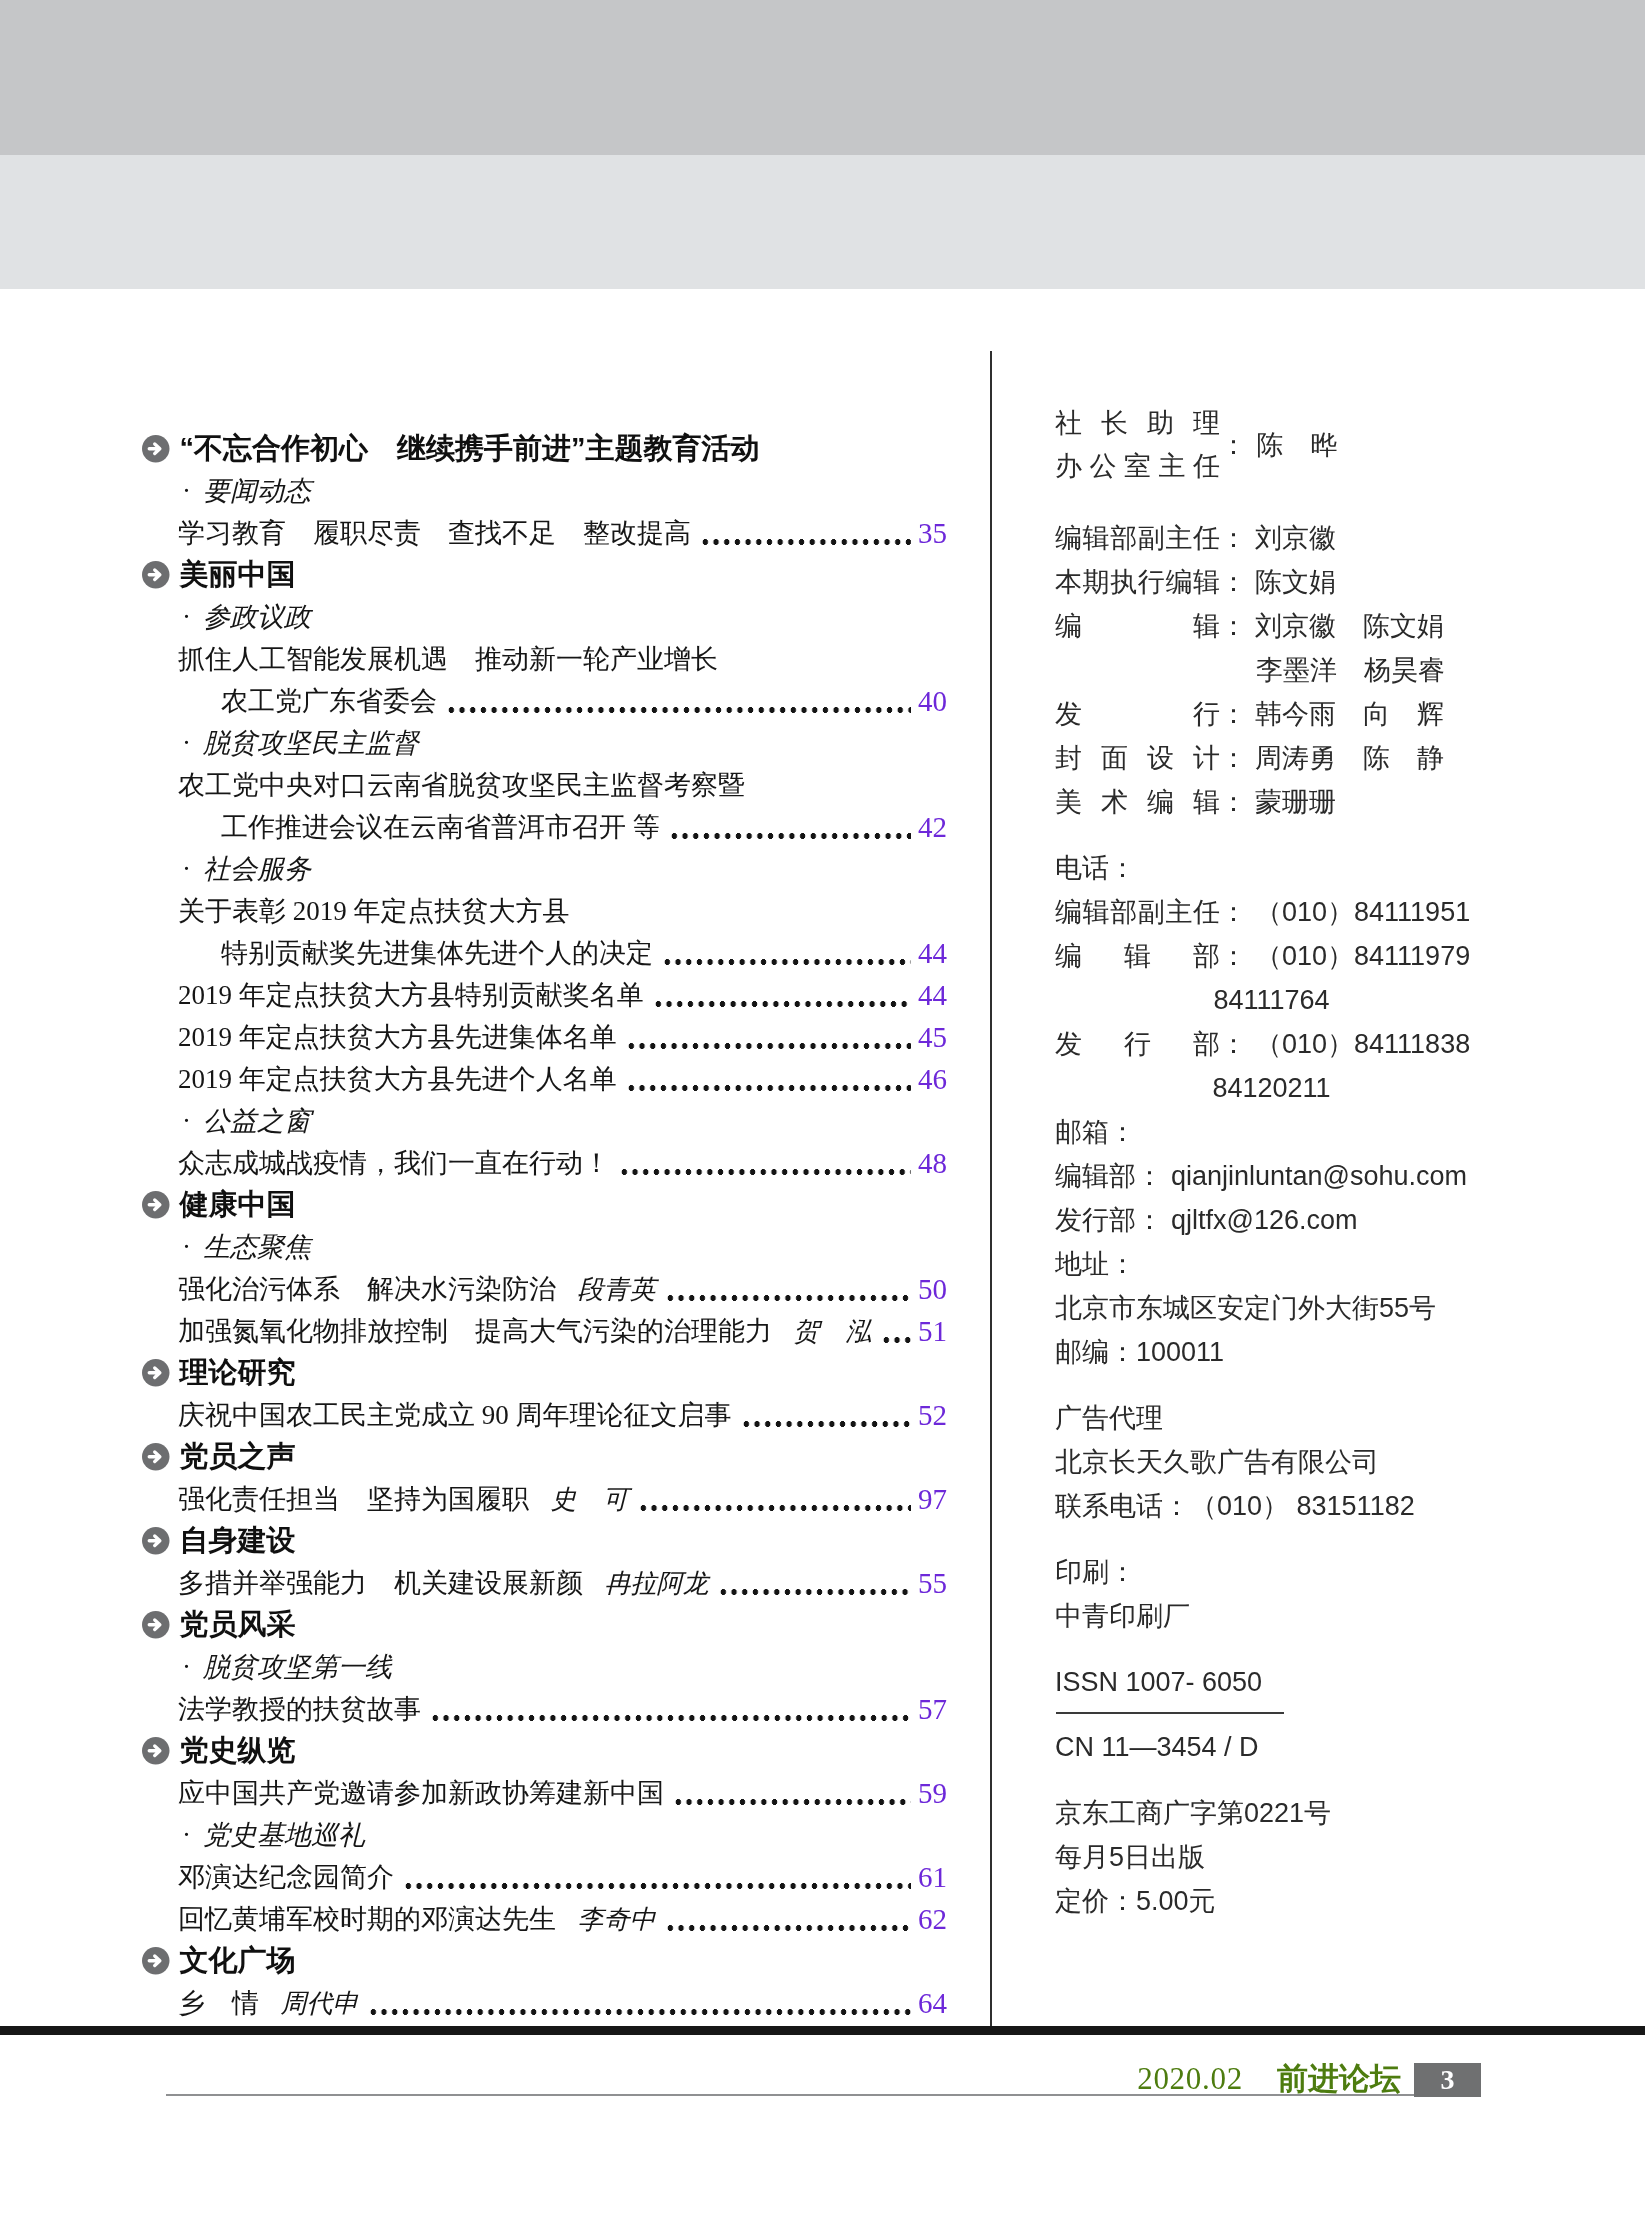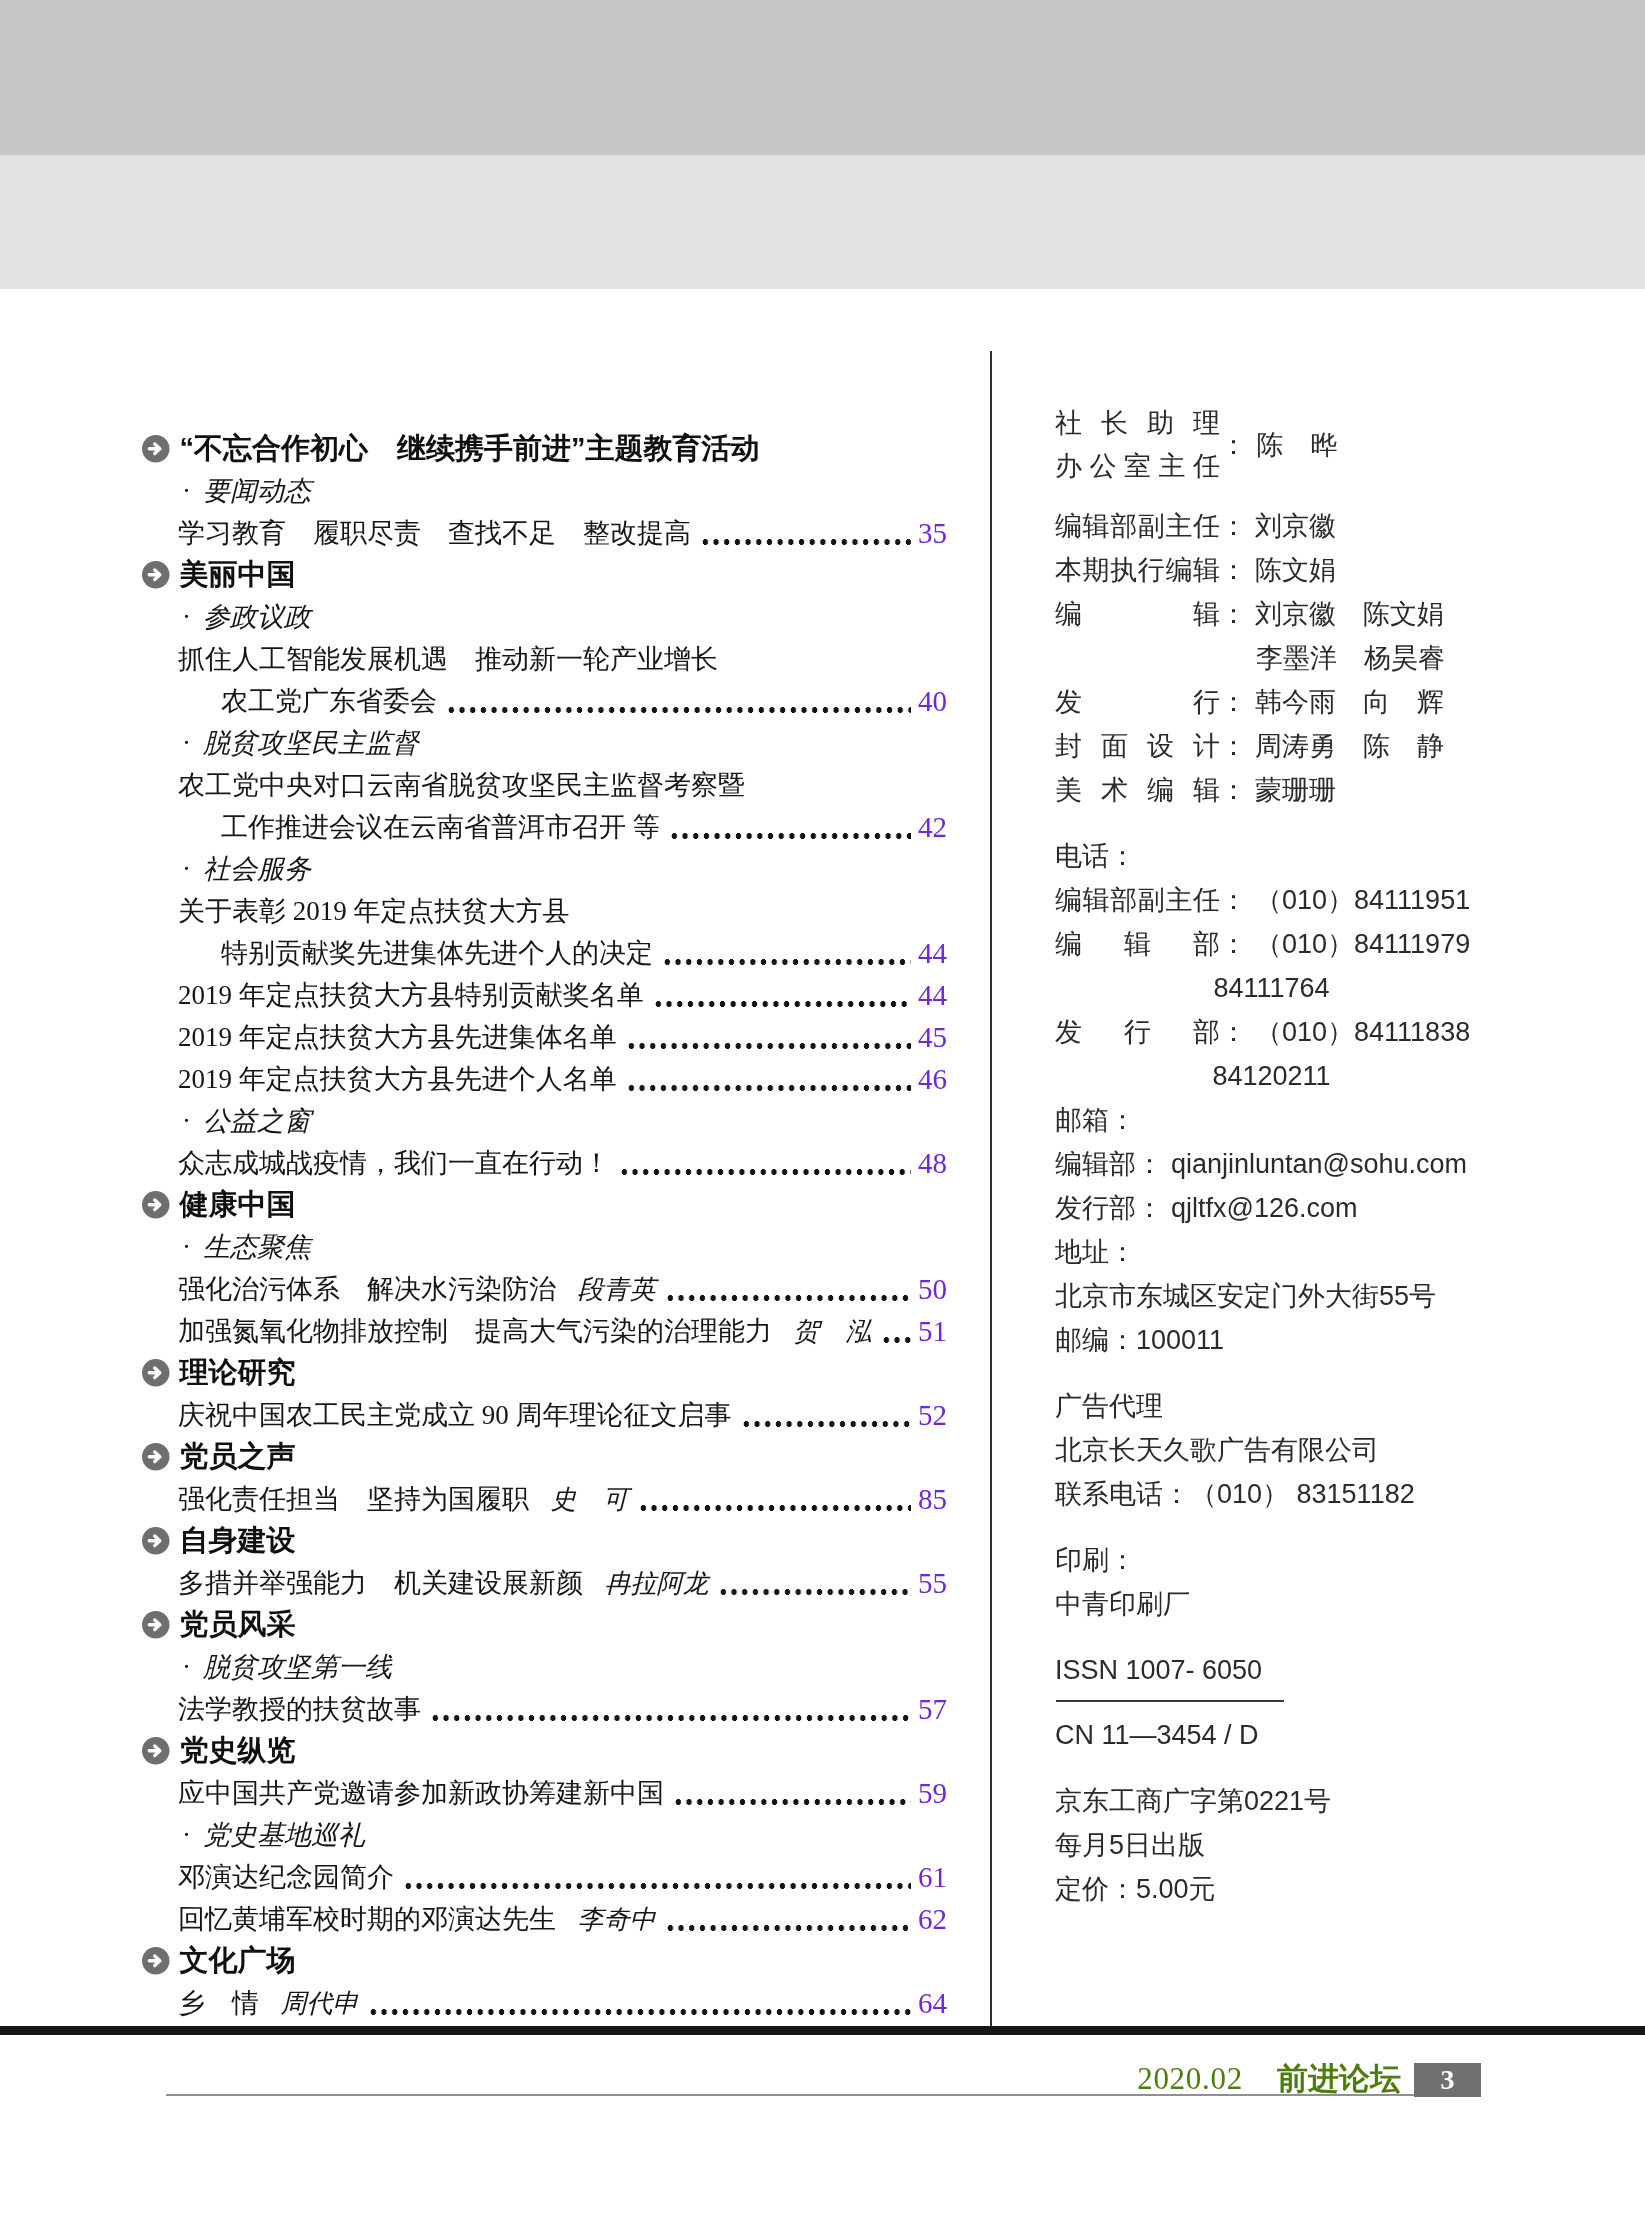--- a/index.html
+++ b/index.html
@@ -32,21 +32,21 @@
   .mast{position:absolute;left:1055px;top:402px;width:524px;font-size:27px;color:#2a2a2a;}
   .mline{line-height:44px;display:flex;white-space:nowrap;align-items:baseline;}
   .lab{display:inline-block;width:165px;text-align:justify;text-align-last:justify;text-justify:inter-character;flex:0 0 auto;}
   .lab.compact{width:auto;text-align:left;text-align-last:auto;}
   .sep{flex:0 0 auto;}
   .val{margin-left:8px;flex:0 0 auto;}
   .mline.cont2{display:block;padding-left:201px;}
   .mline.contr{display:block;width:433px;text-align:center;}
   .mgroup{margin-top:0;}
   .gap{margin-top:22px;}
-  .mdirector{display:flex;align-items:center;margin-bottom:16px;}
+  .mdirector{display:flex;align-items:center;margin-bottom:28px;}
   .dlabels{display:inline-flex;flex-direction:column;width:165px;flex:0 0 auto;}
   .dlabels .lab{line-height:43px;}
   .dval{margin-left:9.4px;}
   .issn-rule{width:228px;height:2px;background:#3a3a3a;margin:8px 0 10.7px 1.3px;}
   
   .blackbar{position:absolute;left:0;top:2026px;width:1645px;height:9.4px;background:var(--bar,#171717);}
   .footrule{position:absolute;left:166px;top:2094px;width:1248px;height:2px;background:var(--rule,#8f9092);}
   .footer-text{position:absolute;left:941px;top:2058px;width:460px;text-align:right;font-size:31px;color:#4d7c0f;white-space:nowrap;}
   .footer-text .issue{font-family:"Liberation Serif",serif;letter-spacing:0.7px;}
   .footer-text .mag{font-weight:700;margin-left:25.5px;font-family:"Liberation Sans",sans-serif;}
@@ -196,21 +196,21 @@
           <circle cx="20" cy="20" r="20" fill="#6d6e70"></circle>
           <path d="M10.5 20 H25 M18.5 13 L26 20 L18.5 27" stroke="#ffffff" stroke-width="4.8" fill="none" stroke-linecap="round" stroke-linejoin="round"></path>
         </svg>
       </span>
       <span class="st">党员之声</span>
     </div>
     <div class="row article">
       <span class="tt">强化责任担当　坚持为国履职</span>
       <span class="author">史　可</span>
       <span class="leader"></span>
-      <span class="pagenum">85</span>
+      <span class="pagenum">97</span>
     </div>
     <div class="row section">
       <span class="icz">
         <svg viewBox="0 0 40 40" width="27.5" height="27.5">
           <circle cx="20" cy="20" r="20" fill="#6d6e70"></circle>
           <path d="M10.5 20 H25 M18.5 13 L26 20 L18.5 27" stroke="#ffffff" stroke-width="4.8" fill="none" stroke-linecap="round" stroke-linejoin="round"></path>
         </svg>
       </span>
       <span class="st">自身建设</span>
     </div>

